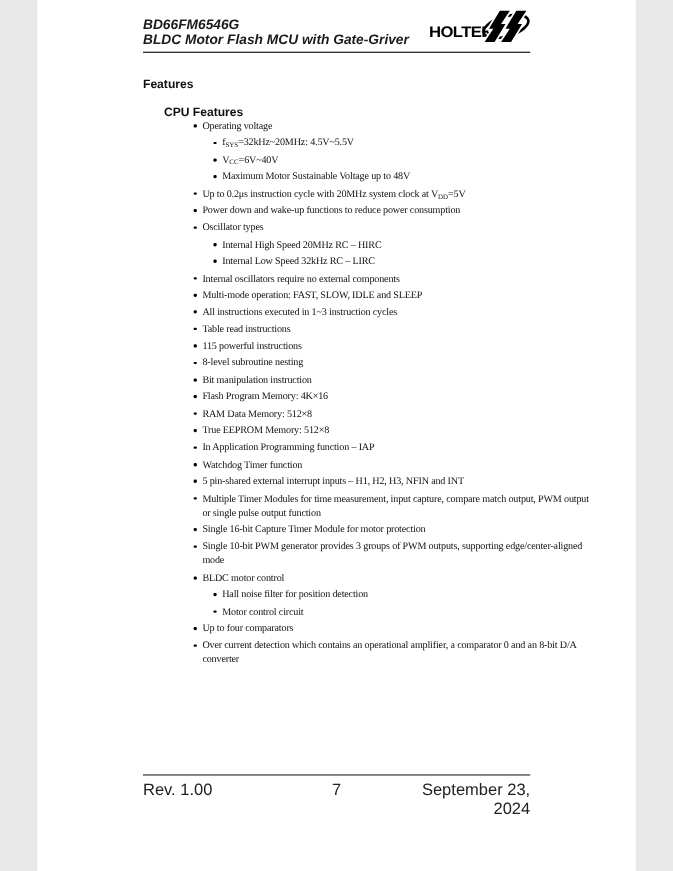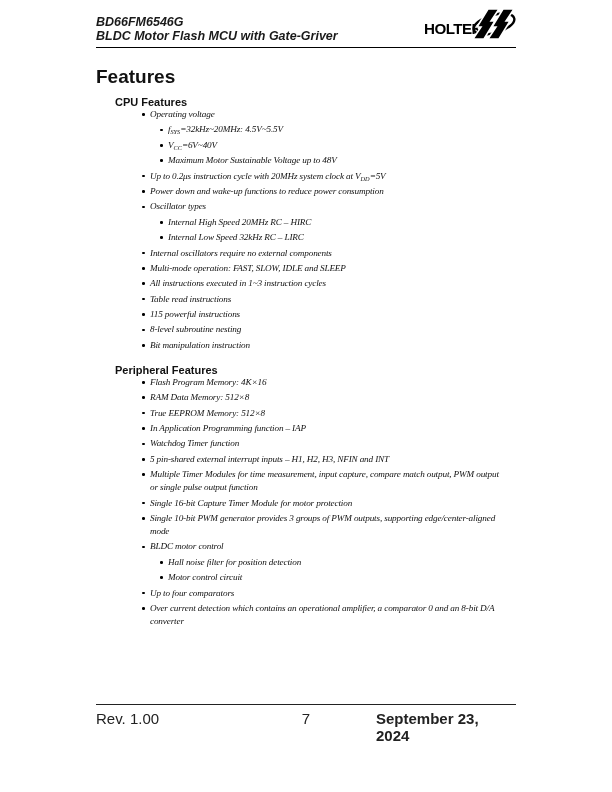--- a/index.html
+++ b/index.html
@@ -1,18 +1,18 @@
 <!DOCTYPE html>
 <html><head>
 <meta charset="utf-8">
 <style>
   html,body { margin:0; padding:0; background:#e8e8e8; }
   .page {
     position:relative;
-    width:612px; height:792px;
+    width:544px; height:792px;
     margin:0 auto;
     background:#ffffff;
     overflow:hidden;
     color:#151515;
     font-family:"Liberation Serif", serif;
   }
   
   .doc-header { position:relative; margin:0 96px; padding-top:15px; height:31px; }
   .part-number, .doc-subtitle {
     font-family:"Liberation Sans", sans-serif;
@@ -21,55 +21,54 @@
     white-space:nowrap;
   }
   .logo { position:absolute; top:8px; right:0; width:92px; height:36px; }
   .logo svg { display:block; }
   .header-rule { margin:1px 96px 0 96px; border:0; border-top:1.6px solid #000; }
   
   main { margin:0 96px; }
   h1 {
     margin:22px 0 0 0;
     font-family:"Liberation Sans", sans-serif;
-    font-size:19px; line-height:14px; font-weight:bold; color:#111;
+    font-size:11px; line-height:14px; font-weight:bold; color:#111;
   }
   section h2 {
     margin:12px 0 0 19px;
     font-family:Liberation Sans, sans-serif;
     font-size:11px; line-height:12px; font-weight:bold; color:#111;
   }
   ul { list-style:none; margin:0; padding:0; }
   li {
     position:relative;
     padding-left:9px;
     font-size:9.2px; line-height:13px; letter-spacing:-0.15px;
     color:#111;
     margin-bottom:2.4px;
     white-space:nowrap;
-    font-style:italic;
   }
   li .bullet {
     position:absolute; left:1px; top:5.2px;
     width:2.6px; height:2.6px; border-radius:50%;
     background:#000;
   }
   li.lvl1 { margin-left:45px; }
   li.lvl2 { margin-left:63px; }
   li sub { font-size:6.3px; letter-spacing:0; line-height:0; vertical-align:-1.5px; }
   
   .doc-footer { position:absolute; left:96px; right:96px; top:704px; border-top:1.2px solid #222; }
   .footer-row {
     display:flex; padding-top:5px;
     font-family:"Liberation Sans", sans-serif;
     font-size:15px; color:#222;
   }
   .footer-row .f-left  { flex:1; text-align:left; }
   .footer-row .f-mid   { flex:1; text-align:center; }
-  .footer-row .f-right { flex:1; text-align:left;font-weight:bold; }
+  .footer-row .f-right { flex:1; text-align:right; }
 </style>
 </head>
 <body>
 
 <div class="page">
 
   <header class="doc-header">
     <div class="part-number">BD66FM6546G</div>
     <div class="doc-subtitle">BLDC Motor Flash MCU with Gate-Griver</div>
     <div class="logo">
@@ -101,21 +100,20 @@
             <li class="lvl1"><span class="bullet"></span><span class="txt"><span>Internal oscillators require no external components</span></span></li>
             <li class="lvl1"><span class="bullet"></span><span class="txt"><span>Multi-mode operation: FAST, SLOW, IDLE and SLEEP</span></span></li>
             <li class="lvl1"><span class="bullet"></span><span class="txt"><span>All instructions executed in 1~3 instruction cycles</span></span></li>
             <li class="lvl1"><span class="bullet"></span><span class="txt"><span>Table read instructions</span></span></li>
             <li class="lvl1"><span class="bullet"></span><span class="txt"><span>115 powerful instructions</span></span></li>
             <li class="lvl1"><span class="bullet"></span><span class="txt"><span>8-level subroutine nesting</span></span></li>
             <li class="lvl1"><span class="bullet"></span><span class="txt"><span>Bit manipulation instruction</span></span></li>
           </ul>
         </section>
         <section>
-          <h2>Peripheral Features</h2>
           <ul>
             <li class="lvl1"><span class="bullet"></span><span class="txt"><span>Flash Program Memory: 4K×16</span></span></li>
             <li class="lvl1"><span class="bullet"></span><span class="txt"><span>RAM Data Memory: 512×8</span></span></li>
             <li class="lvl1"><span class="bullet"></span><span class="txt"><span>True EEPROM Memory: 512×8</span></span></li>
             <li class="lvl1"><span class="bullet"></span><span class="txt"><span>In Application Programming function – IAP</span></span></li>
             <li class="lvl1"><span class="bullet"></span><span class="txt"><span>Watchdog Timer function</span></span></li>
             <li class="lvl1"><span class="bullet"></span><span class="txt"><span>5 pin-shared external interrupt inputs – H1, H2, H3, NFIN and INT</span></span></li>
             <li class="lvl1"><span class="bullet"></span><span class="txt"><span>Multiple Timer Modules for time measurement, input capture, compare match output, PWM output</span><br><span>or single pulse output function</span></span></li>
             <li class="lvl1"><span class="bullet"></span><span class="txt"><span>Single 16-bit Capture Timer Module for motor protection</span></span></li>
             <li class="lvl1"><span class="bullet"></span><span class="txt"><span>Single 10-bit PWM generator provides 3 groups of PWM outputs, supporting edge/center-aligned</span><br><span>mode</span></span></li>

